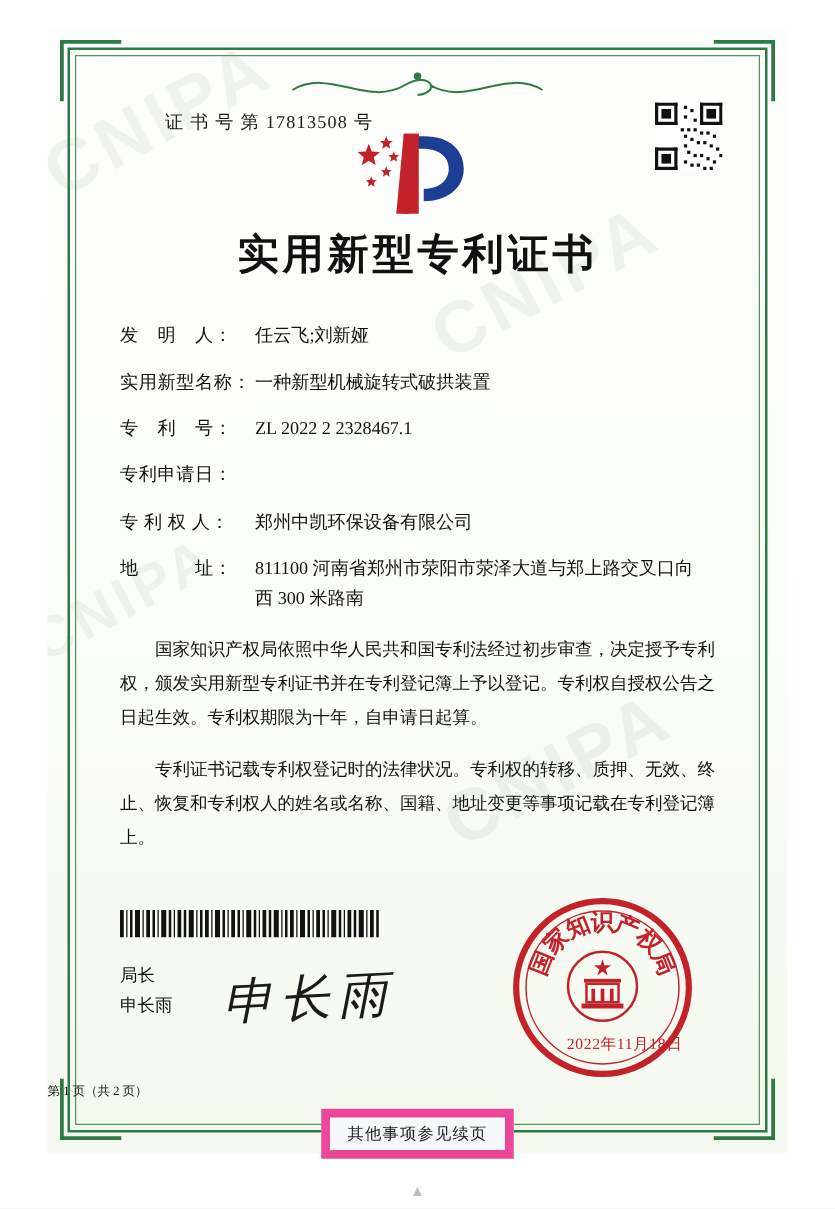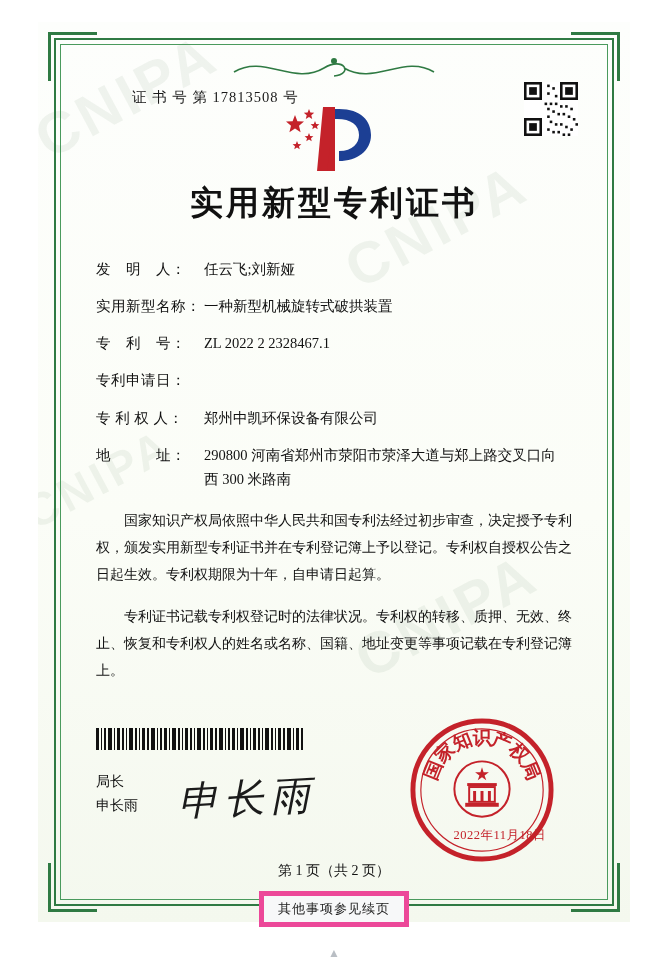--- a/index.html
+++ b/index.html
@@ -193,34 +193,33 @@
     font-size: 12.5px;
     color: #c4222a;
     letter-spacing: 0.5px;
     white-space: nowrap;
   }
 
   .page-no {
     position: absolute;
     left: 0; right: 0;
     bottom: 42px;
-    text-align: center;
-    font-size: 14px;
+    font-size: 10px;
     color: #111;
   }
 
   .footnote {
     position: absolute;
     left: 0; right: 0;
     bottom: 40px;
     text-align: center;
   }
   .footnote span {
     display: inline-block;
-    border: 5px solid #ec4899;
+    border: 7px solid #ec4899;
     background: #f7f8f9;
     padding: 4px 14px;
     font-size: 13px;
     color: #222;
     letter-spacing: 1px;
   }
   .scroll-hint {
     position: absolute;
     left: 0; right: 0;
     bottom: 6px;
@@ -344,21 +343,21 @@
         </div>
 
         <div class="row">
           <div class="lbl">专 利 权 人：</div>
           <div class="val">郑州中凯环保设备有限公司</div>
         </div>
 
         <div class="row">
           <div class="lbl">地　　　址：</div>
           <div class="val">
-            <span>290800 河南省郑州市荥阳市荥泽大道与郑上路交叉口向</span>
+            <span>811100 河南省郑州市荥阳市荥泽大道与郑上路交叉口向</span>
             <span class="sub">西 300 米路南</span>
           </div>
         </div>
 
 
       </div>
 
       <div class="para">国家知识产权局依照中华人民共和国专利法经过初步审查，决定授予专利权，颁发实用新型专利证书并在专利登记簿上予以登记。专利权自授权公告之日起生效。专利权期限为十年，自申请日起算。</div>
       <div class="para">专利证书记载专利权登记时的法律状况。专利权的转移、质押、无效、终止、恢复和专利权人的姓名或名称、国籍、地址变更等事项记载在专利登记簿上。</div>
 

